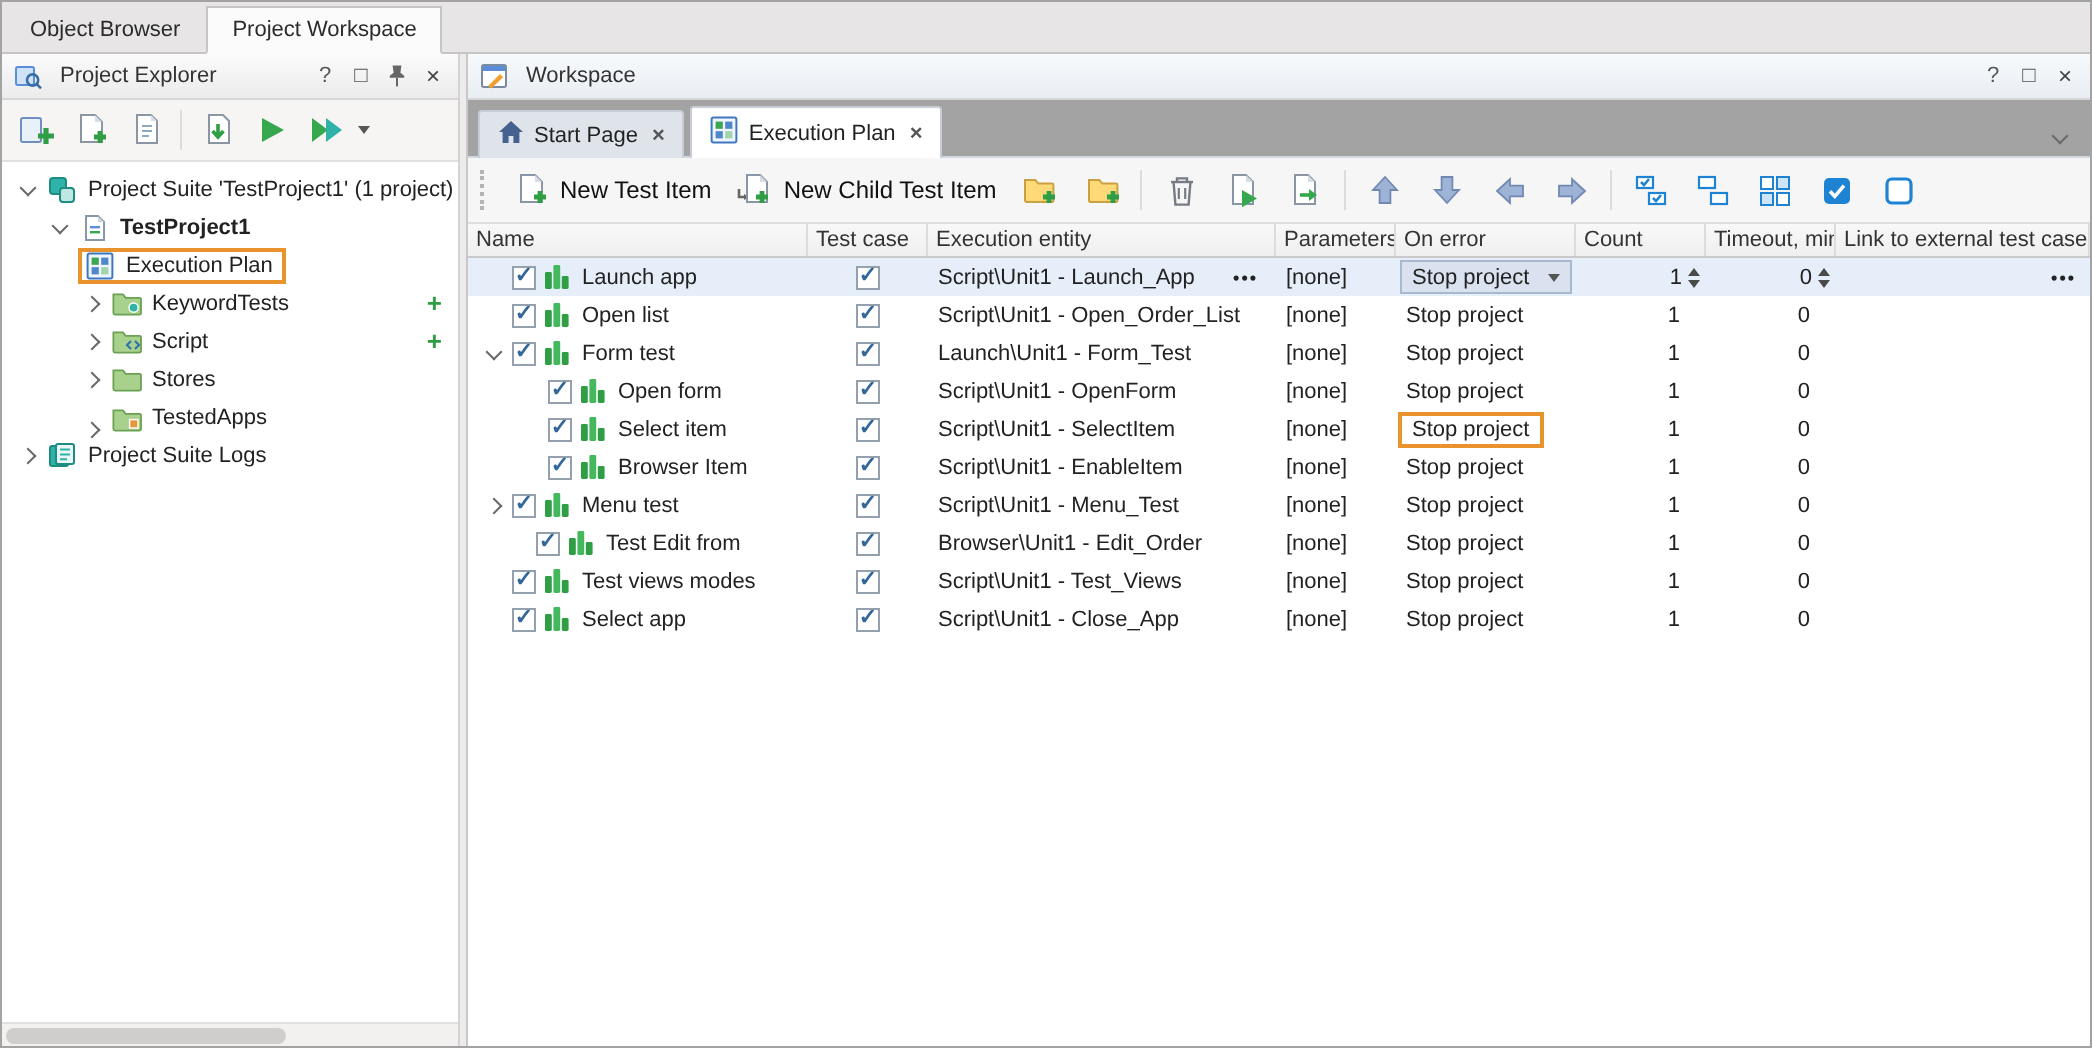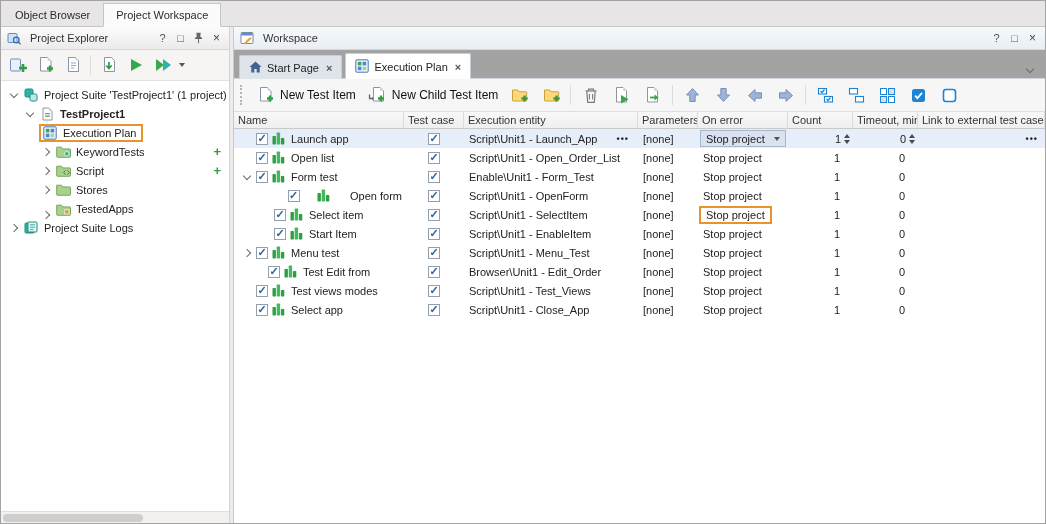--- a/index.html
+++ b/index.html
@@ -578,54 +578,21 @@
                     <rect x="4.7" y="0.5" width="3.4" height="12" rx="0.7" fill="#44b85c"></rect>
                     <rect x="8.9" y="6" width="3.4" height="6.5" rx="0.7" fill="#2f9e44"></rect>
                   </svg>
                 </span>
                 <span class="ti-label">Form test</span>
               </div>
               <div class="cell c-center">
                 <span class="cb checked"></span>
               </div>
               <div class="cell c-pad c-entity">
-                <span>Enable\Unit1 - Form_Test</span>
-              </div>
-              <div class="cell c-pad">
-                <span>[none]</span>
-              </div>
-              <div class="cell">
-                <span class="c-pad">Stop project</span>
-              </div>
-              <div class="cell c-num">
-                <span>1</span>
-              </div>
-              <div class="cell c-num">
-                <span>0</span>
-              </div>
-              <div class="cell c-link"></div>
-            </div>
-            <div class="grid-row">
-              <div class="cell" style="padding-left: 24px; justify-content: space-between;">
-                <span class="exp-slot"></span>
-                <span class="cb checked"></span>
-                <span class="ti-icon">
-                  <svg width="13" height="13" viewBox="0 0 13 13">
-                    <rect x="0.5" y="4" width="3.4" height="8.5" rx="0.7" fill="#2f9e44"></rect>
-                    <rect x="4.7" y="0.5" width="3.4" height="12" rx="0.7" fill="#44b85c"></rect>
-                    <rect x="8.9" y="6" width="3.4" height="6.5" rx="0.7" fill="#2f9e44"></rect>
-                  </svg>
-                </span>
-                <span class="ti-label">Open form</span>
-              </div>
-              <div class="cell c-center">
-                <span class="cb checked"></span>
-              </div>
-              <div class="cell c-pad c-entity">
-                <span>Script\Unit1 - OpenForm</span>
+                <span>Launch\Unit1 - Form_Test</span>
               </div>
               <div class="cell c-pad">
                 <span>[none]</span>
               </div>
               <div class="cell">
                 <span class="c-pad">Stop project</span>
               </div>
               <div class="cell c-num">
                 <span>1</span>
               </div>
@@ -638,56 +605,89 @@
               <div class="cell" style="padding-left: 24px;">
                 <span class="exp-slot"></span>
                 <span class="cb checked"></span>
                 <span class="ti-icon">
                   <svg width="13" height="13" viewBox="0 0 13 13">
                     <rect x="0.5" y="4" width="3.4" height="8.5" rx="0.7" fill="#2f9e44"></rect>
                     <rect x="4.7" y="0.5" width="3.4" height="12" rx="0.7" fill="#44b85c"></rect>
                     <rect x="8.9" y="6" width="3.4" height="6.5" rx="0.7" fill="#2f9e44"></rect>
                   </svg>
                 </span>
-                <span class="ti-label">Select item</span>
-              </div>
-              <div class="cell c-center">
-                <span class="cb checked"></span>
-              </div>
-              <div class="cell c-pad c-entity">
-                <span>Script\Unit1 - SelectItem</span>
-              </div>
-              <div class="cell c-pad">
-                <span>[none]</span>
-              </div>
-              <div class="cell">
-                <span class="oe-hl">
-                  <span>Stop project</span>
-                </span>
+                <span class="ti-label">Open form</span>
+              </div>
+              <div class="cell c-center">
+                <span class="cb checked"></span>
+              </div>
+              <div class="cell c-pad c-entity">
+                <span>Script\Unit1 - OpenForm</span>
+              </div>
+              <div class="cell c-pad">
+                <span>[none]</span>
+              </div>
+              <div class="cell">
+                <span class="c-pad">Stop project</span>
               </div>
               <div class="cell c-num">
                 <span>1</span>
               </div>
               <div class="cell c-num">
                 <span>0</span>
               </div>
               <div class="cell c-link"></div>
             </div>
             <div class="grid-row">
               <div class="cell" style="padding-left: 24px;">
                 <span class="exp-slot"></span>
                 <span class="cb checked"></span>
                 <span class="ti-icon">
                   <svg width="13" height="13" viewBox="0 0 13 13">
                     <rect x="0.5" y="4" width="3.4" height="8.5" rx="0.7" fill="#2f9e44"></rect>
                     <rect x="4.7" y="0.5" width="3.4" height="12" rx="0.7" fill="#44b85c"></rect>
                     <rect x="8.9" y="6" width="3.4" height="6.5" rx="0.7" fill="#2f9e44"></rect>
                   </svg>
                 </span>
-                <span class="ti-label">Start Item</span>
+                <span class="ti-label">Select item</span>
+              </div>
+              <div class="cell c-center">
+                <span class="cb checked"></span>
+              </div>
+              <div class="cell c-pad c-entity">
+                <span>Script\Unit1 - SelectItem</span>
+              </div>
+              <div class="cell c-pad">
+                <span>[none]</span>
+              </div>
+              <div class="cell">
+                <span class="oe-hl">
+                  <span>Stop project</span>
+                </span>
+              </div>
+              <div class="cell c-num">
+                <span>1</span>
+              </div>
+              <div class="cell c-num">
+                <span>0</span>
+              </div>
+              <div class="cell c-link"></div>
+            </div>
+            <div class="grid-row">
+              <div class="cell" style="padding-left: 24px;">
+                <span class="exp-slot"></span>
+                <span class="cb checked"></span>
+                <span class="ti-icon">
+                  <svg width="13" height="13" viewBox="0 0 13 13">
+                    <rect x="0.5" y="4" width="3.4" height="8.5" rx="0.7" fill="#2f9e44"></rect>
+                    <rect x="4.7" y="0.5" width="3.4" height="12" rx="0.7" fill="#44b85c"></rect>
+                    <rect x="8.9" y="6" width="3.4" height="6.5" rx="0.7" fill="#2f9e44"></rect>
+                  </svg>
+                </span>
+                <span class="ti-label">Browser Item</span>
               </div>
               <div class="cell c-center">
                 <span class="cb checked"></span>
               </div>
               <div class="cell c-pad c-entity">
                 <span>Script\Unit1 - EnableItem</span>
               </div>
               <div class="cell c-pad">
                 <span>[none]</span>
               </div>

